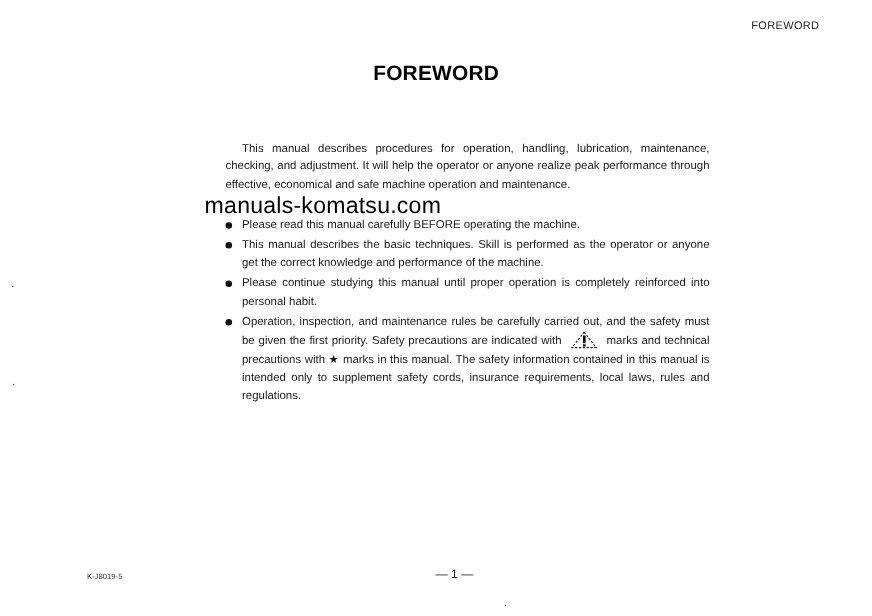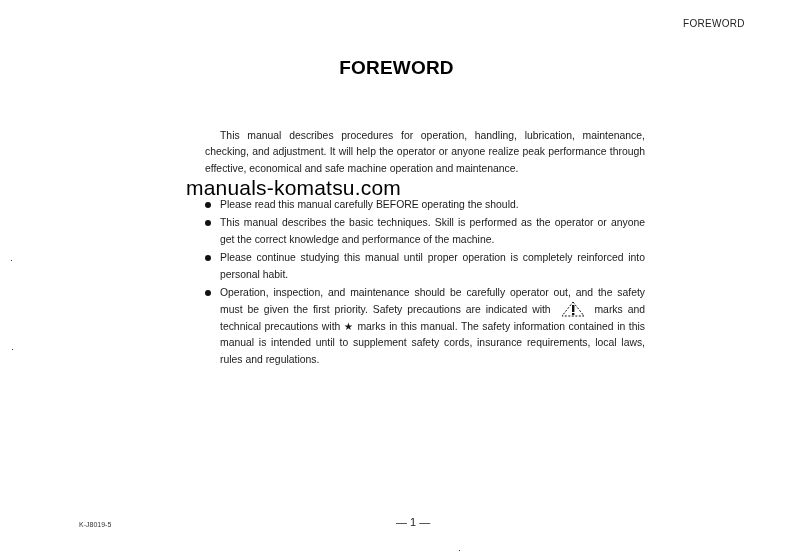--- a/index.html
+++ b/index.html
@@ -38,41 +38,41 @@
 
 <div class="title">FOREWORD</div>
 
 <div class="body-text intro">This manual describes procedures for operation, handling, lubrication, maintenance, checking, and adjustment. It will help the operator or anyone realize peak performance through effective, economical and safe machine operation and maintenance.</div>
 
 <div class="watermark">manuals-komatsu.com</div>
 
 <ul class="body-text bullets">
   <li>
     <span class="bullet-dot"></span>
-    <span>Please read this manual carefully BEFORE operating the should.</span>
+    <span>Please read this manual carefully BEFORE operating the machine.</span>
   </li>
   <li>
     <span class="bullet-dot"></span>
     <span>This manual describes the basic techniques. Skill is performed as the operator or anyone get the correct knowledge and performance of the machine.</span>
   </li>
   <li>
     <span class="bullet-dot"></span>
     <span>Please continue studying this manual until proper operation is completely reinforced into personal habit.</span>
   </li>
   <li>
     <span class="bullet-dot"></span>
-    <span>Operation, inspection, and maintenance should be carefully operator out, and the safety must be given the first priority. Safety precautions are indicated with</span>
+    <span>Operation, inspection, and maintenance rules be carefully carried out, and the safety must be given the first priority. Safety precautions are indicated with</span>
     <span class="warn-icon">
       <svg width="26" height="16" viewBox="0 0 26 16">
         <path d="M13 1 L24 15 L2 15 Z" fill="none" stroke="#111" stroke-width="1" stroke-dasharray="2,1.5"></path>
         <rect x="12" y="4" width="2.4" height="7" fill="#111"></rect>
         <rect x="12" y="12" width="2.4" height="2" fill="#111"></rect>
       </svg>
     </span>
-    <span>marks and technical precautions with ★ marks in this manual. The safety information contained in this manual is intended until to supplement safety cords, insurance requirements, local laws, rules and regulations.</span>
+    <span>marks and technical precautions with ★ marks in this manual. The safety information contained in this manual is intended only to supplement safety cords, insurance requirements, local laws, rules and regulations.</span>
   </li>
 </ul>
 
 <div class="doc-code">K-J8019-5</div>
 <div class="page-number">— 1 —</div>
 
 <div class="speck" style="left:11px; top:260px;"></div>
 <div class="speck" style="left:12px; top:349px;"></div>
 <div class="speck" style="left:459px; top:550px;"></div>
 

